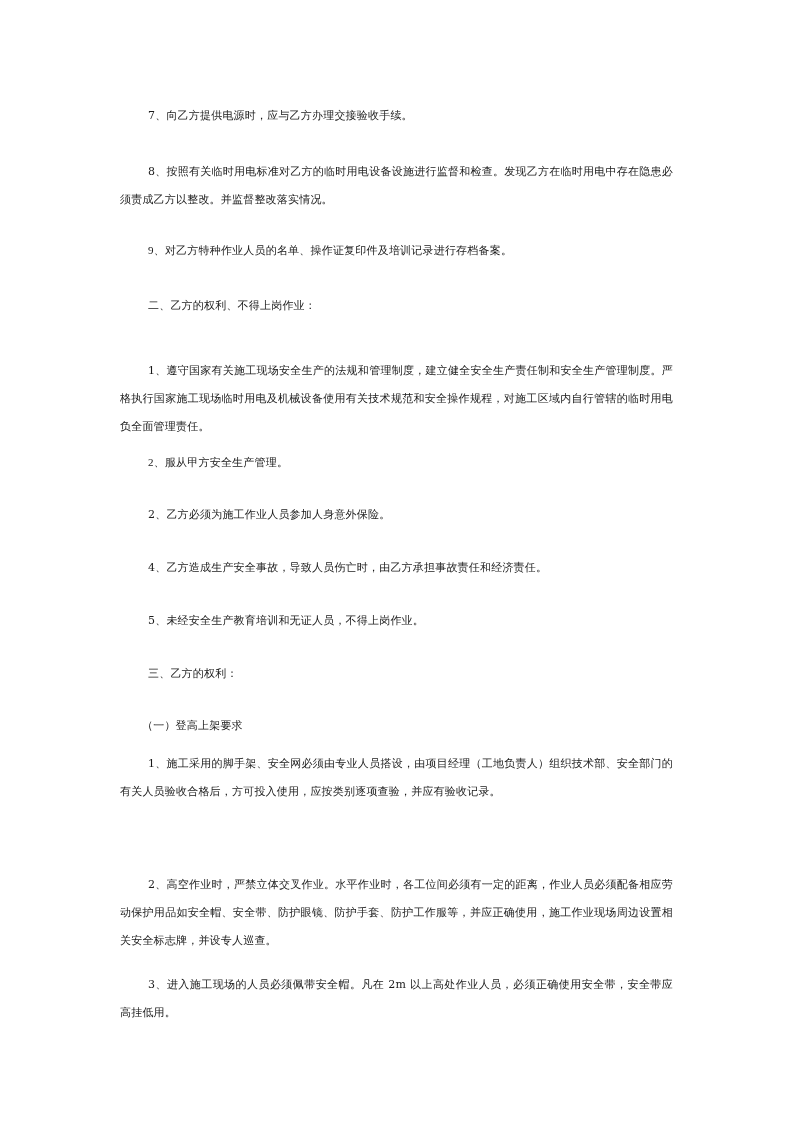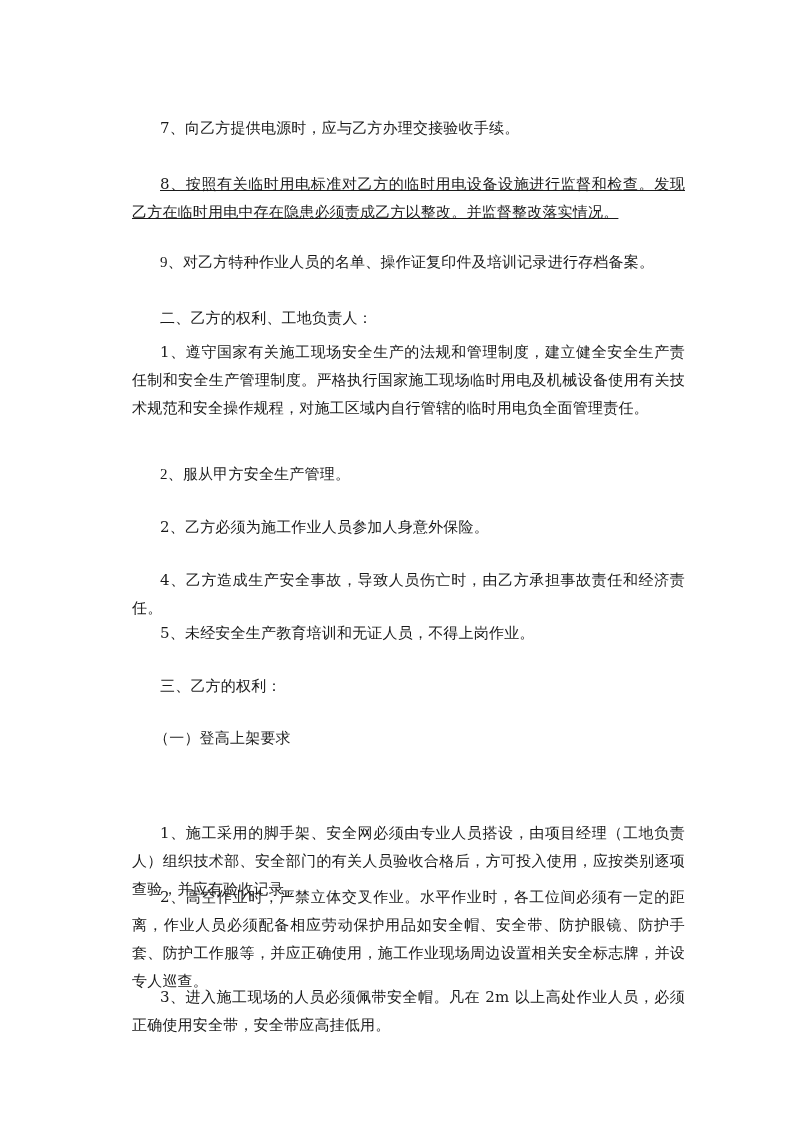--- a/index.html
+++ b/index.html
@@ -18,47 +18,47 @@
     .page {
       position: absolute;
       left: 120px;
       top: 0;
       width: 553px;
     }
     .para {
       position: absolute;
       left: 0;
       width: 553px;
-      font-size: 15px;
+      font-size: 11px;
       line-height: 28px;
       text-indent: 28px;
       text-align: justify;
       text-align-last: left;
       letter-spacing: 0.2px;
-      margin: 12px;
+      margin: 0;
       white-space: normal;
     }
     .para.heading {
       text-indent: 28px;
     }
     .para.subheading {
       text-indent: 22px;
     }
   </style>
 </head>
 <body>
 
 <div class="page">
   <p class="para" style="top:102px;">7、向乙方提供电源时，应与乙方办理交接验收手续。</p>
-  <p class="para" style="top:158px;text-decoration:underline;">8、按照有关临时用电标准对乙方的临时用电设备设施进行监督和检查。发现乙方在临时用电中存在隐患必须责成乙方以整改。并监督整改落实情况。</p>
+  <p class="para" style="top:158px;">8、按照有关临时用电标准对乙方的临时用电设备设施进行监督和检查。发现乙方在临时用电中存在隐患必须责成乙方以整改。并监督整改落实情况。</p>
   <p class="para" style="top:236px;font-family:Liberation Serif, serif;">9、对乙方特种作业人员的名单、操作证复印件及培训记录进行存档备案。</p>
-  <p class="para heading" style="top:292px;">二、乙方的权利、工地负责人：</p>
-  <p class="para" style="top:326px;">1、遵守国家有关施工现场安全生产的法规和管理制度，建立健全安全生产责任制和安全生产管理制度。严格执行国家施工现场临时用电及机械设备使用有关技术规范和安全操作规程，对施工区域内自行管辖的临时用电负全面管理责任。</p>
+  <p class="para heading" style="top:292px;">二、乙方的权利、不得上岗作业：</p>
+  <p class="para" style="top:357px;">1、遵守国家有关施工现场安全生产的法规和管理制度，建立健全安全生产责任制和安全生产管理制度。严格执行国家施工现场临时用电及机械设备使用有关技术规范和安全操作规程，对施工区域内自行管辖的临时用电负全面管理责任。</p>
   <p class="para" style="top:448px;font-family:Liberation Serif, serif;">2、服从甲方安全生产管理。</p>
   <p class="para" style="top:501px;">2、乙方必须为施工作业人员参加人身意外保险。</p>
   <p class="para" style="top:554px;">4、乙方造成生产安全事故，导致人员伤亡时，由乙方承担事故责任和经济责任。</p>
   <p class="para" style="top:607px;">5、未经安全生产教育培训和无证人员，不得上岗作业。</p>
   <p class="para heading" style="top:660px;">三、乙方的权利：</p>
   <p class="para subheading" style="top:712px;">（一）登高上架要求</p>
-  <p class="para" style="top:807px;">1、施工采用的脚手架、安全网必须由专业人员搭设，由项目经理（工地负责人）组织技术部、安全部门的有关人员验收合格后，方可投入使用，应按类别逐项查验，并应有验收记录。</p>
+  <p class="para" style="top:750px;">1、施工采用的脚手架、安全网必须由专业人员搭设，由项目经理（工地负责人）组织技术部、安全部门的有关人员验收合格后，方可投入使用，应按类别逐项查验，并应有验收记录。</p>
   <p class="para" style="top:871px;">2、高空作业时，严禁立体交叉作业。水平作业时，各工位间必须有一定的距离，作业人员必须配备相应劳动保护用品如安全帽、安全带、防护眼镜、防护手套、防护工作服等，并应正确使用，施工作业现场周边设置相关安全标志牌，并设专人巡查。</p>
   <p class="para" style="top:971px;">3、进入施工现场的人员必须佩带安全帽。凡在 2m 以上高处作业人员，必须正确使用安全带，安全带应高挂低用。</p>
 </div>
 
 </body></html>

